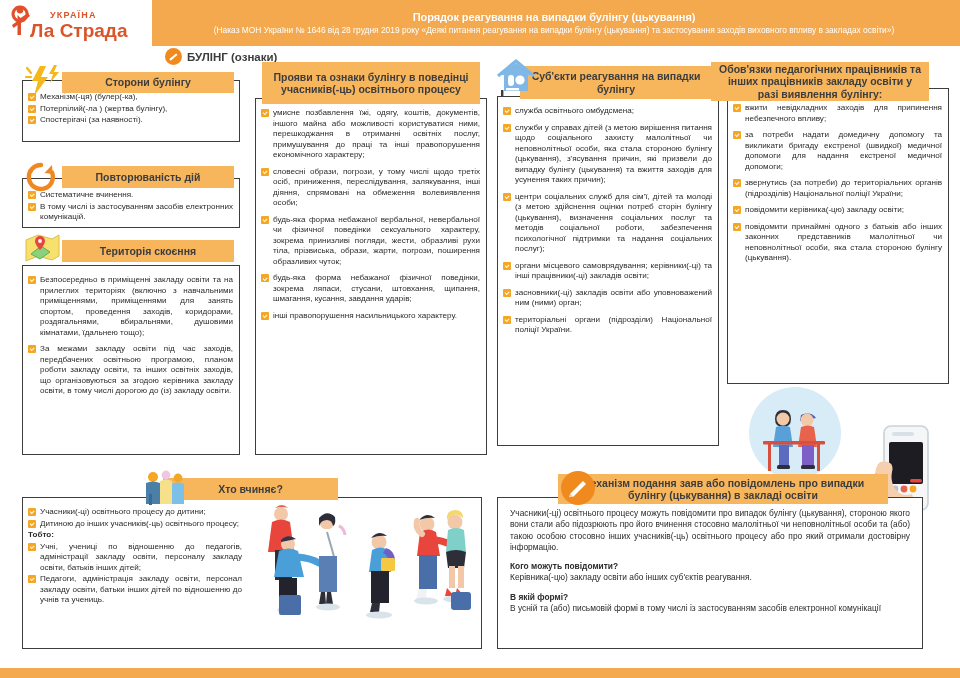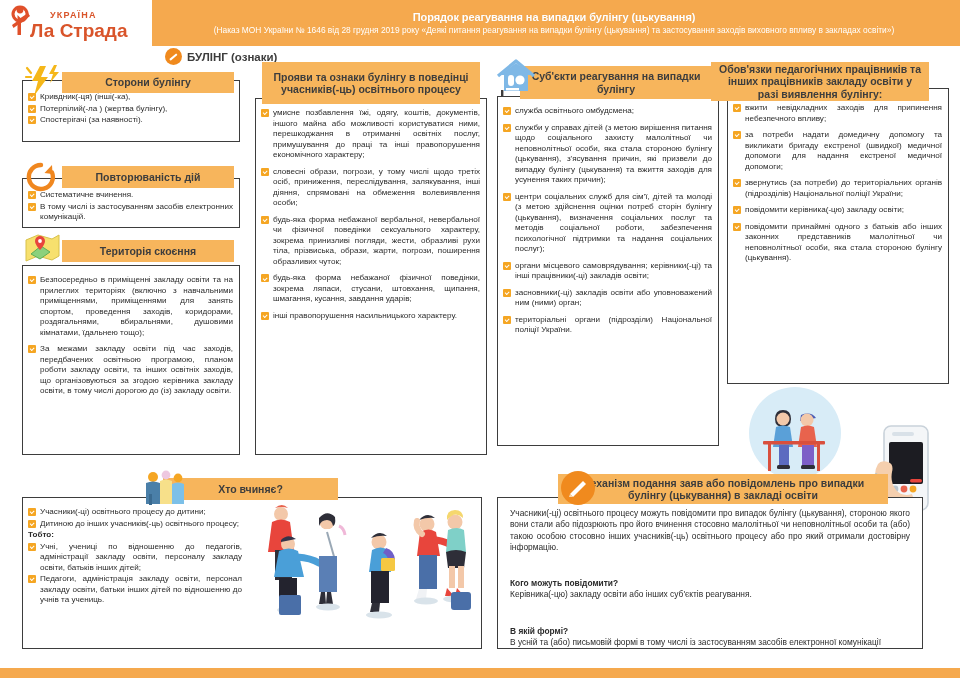--- a/index.html
+++ b/index.html
@@ -132,21 +132,21 @@
   #card-duties     { left: 727px; top: 88px;  width: 222px; height: 296px; }
   #head-duties     { left: 711px; top: 62px;  width: 218px; height: 39px; }
 
   #card-who        { left: 22px;  top: 497px; width: 460px; height: 152px; }
   #head-who        { left: 163px; top: 478px; width: 175px; height: 22px; }
   #card-who .card-body { width: 225px; }
 
   #card-mech       { left: 497px; top: 497px; width: 426px; height: 152px; }
   #head-mech       { left: 558px; top: 474px; width: 330px; height: 30px; }
   #card-mech .card-body { padding: 10px 12px 6px 12px; font-size: 8.4px; line-height:1.34; }
-  .mech-q { font-weight: bold; margin-top: 25px; }
+  .mech-q { font-weight: bold; margin-top: 8px; }
 
   
   .icon-abs { position: absolute; z-index: 5; }
   #icon-bolt      { left: 24px;  top: 64px; }
   #icon-refresh   { left: 26px;  top: 162px; }
   #icon-map       { left: 22px;  top: 232px; }
   #icon-house     { left: 496px; top: 58px; }
   #icon-people    { left: 142px; top: 470px; }
   #icon-pencil2   { left: 560px; top: 470px; }
 
@@ -193,21 +193,21 @@
     <path d="M16 2 L8 17 L14 17 L10 32 L24 13 L17 13 L22 2 Z" fill="#f5b719"></path>
     <path d="M30 1 L25 10 L29 10 L26 19 L35 8 L30 8 L33 1 Z" fill="#f5b719"></path>
     <path d="M3 4 L7 9 M2 13 L7 13" stroke="#f5b719" stroke-width="2.2" fill="none" stroke-linecap="round"></path>
   </svg>
   <div class="card-head" id="head-sides">
     <span>Сторони булінгу</span>
   </div>
   <div class="card" id="card-sides">
     <div class="card-body" style="padding-top:11px;">
       <ul class="items tight">
-        <li>Кривдник(-ця) (інші(-ка),</li>
+        <li>Механізм(-ця) (булер(-ка),</li>
         <li>Потерпілий(-ла ) (жертва булінгу),</li>
         <li>Спостерігачі (за наявності).</li>
       </ul>
     </div>
   </div>
 
   <svg class="icon-abs" id="icon-refresh" width="30" height="30" viewBox="0 0 30 30">
     <path d="M15 3 a12 12 0 1 0 11 7.5" stroke="#f0871f" stroke-width="4.4" fill="none" stroke-linecap="round"></path>
     <path d="M26 3 L26.5 12 L18.5 11 Z" fill="#f0871f"></path>
   </svg>

